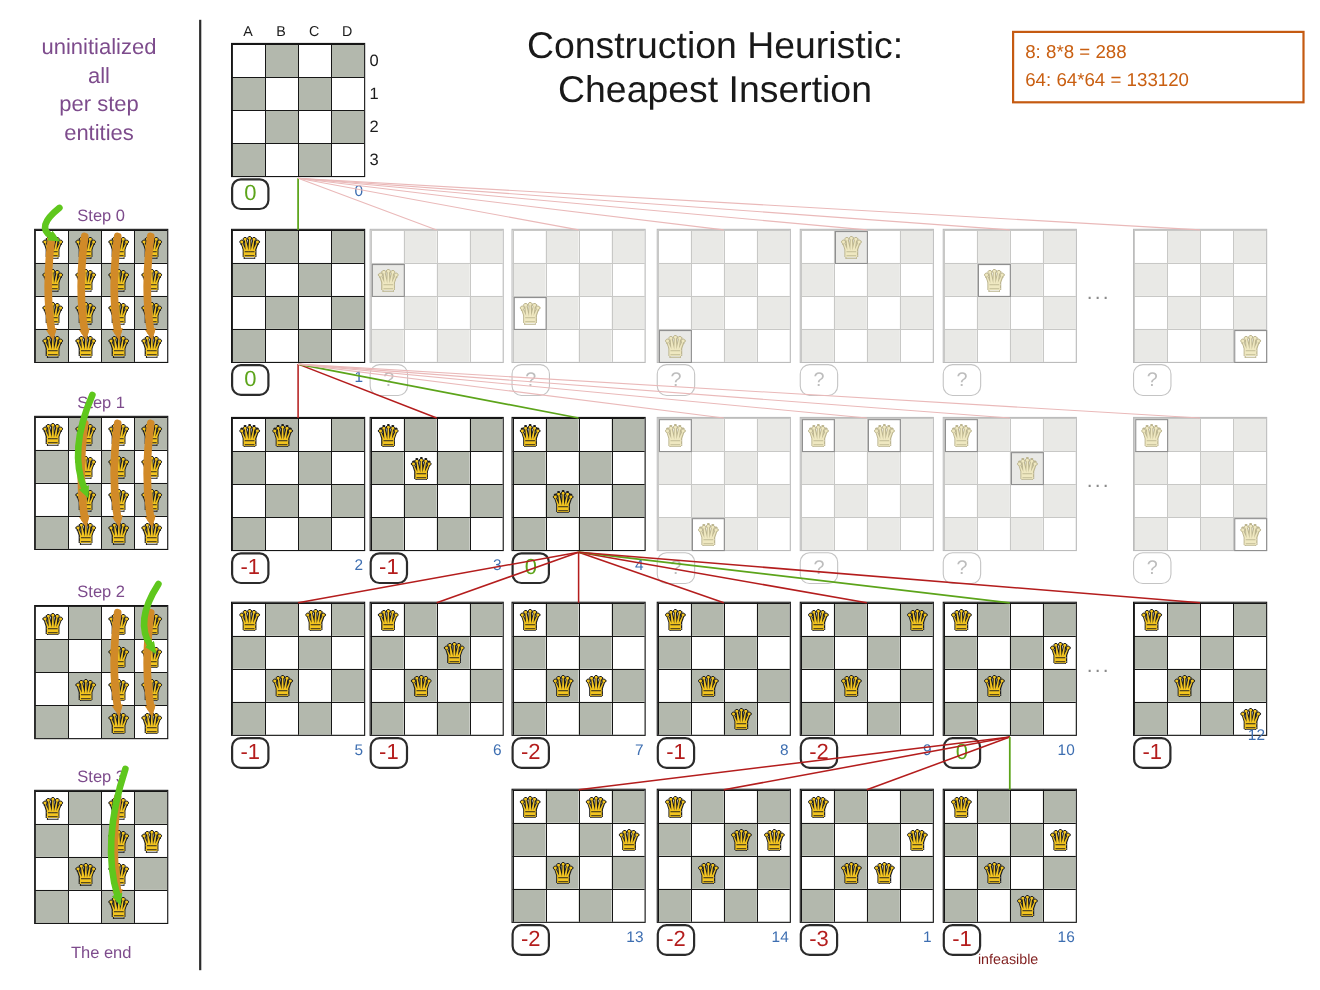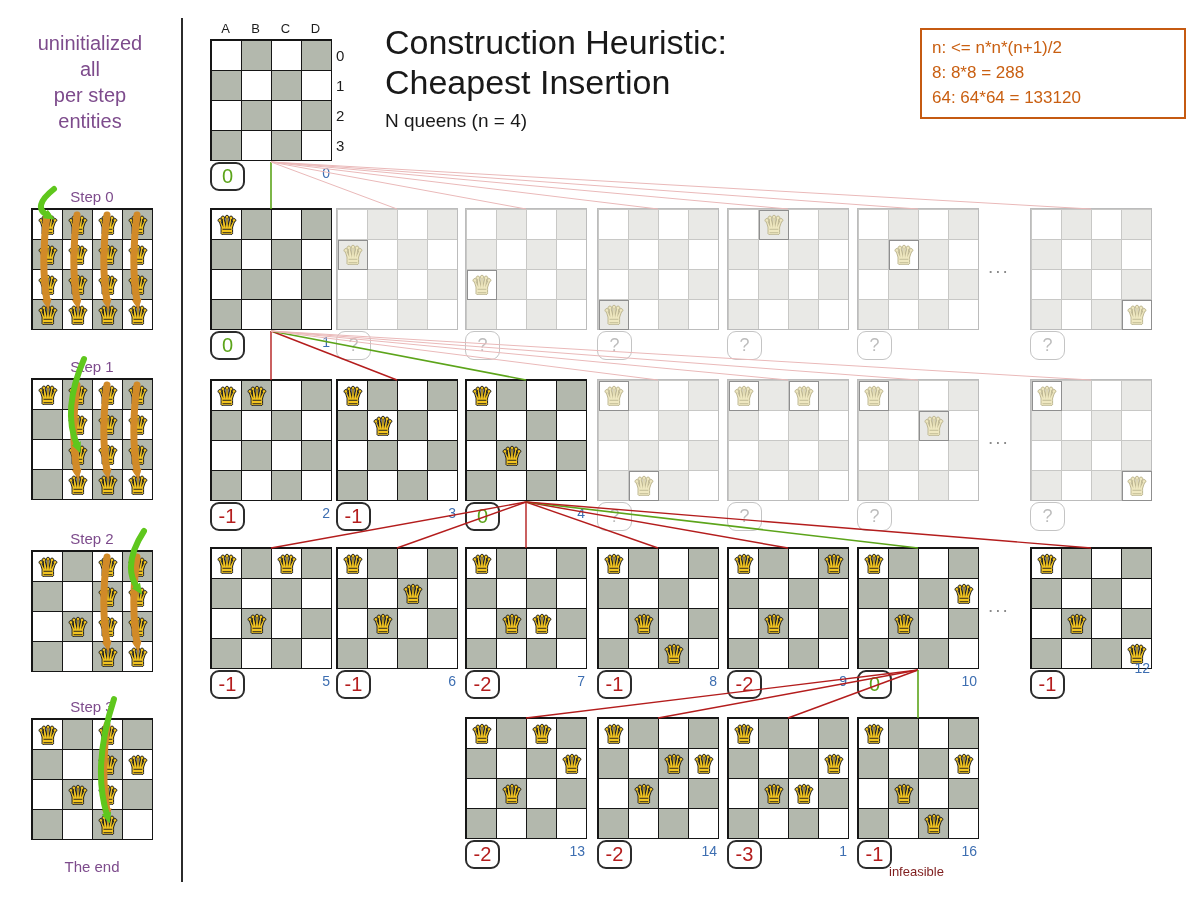--- a/index.html
+++ b/index.html
@@ -4,21 +4,21 @@
 <style>
   html,body{margin:0;padding:0;background:#fff;}
   #canvas{position:relative;width:1200px;height:900px;background:#fff;overflow:hidden;
           font-family:"Liberation Sans",sans-serif;}
   .abs{position:absolute;}
 
   
   #sidebar-caption{left:6px;top:30px;width:168px;text-align:center;
     font-size:20px;line-height:26px;color:#7d4b8c;}
   #divider{left:181px;top:18px;width:2px;height:864px;background:#2b2b2b;}
-  #title-block{left:385px;top:22px;width:530px;color:#191919;}
+  #title-block{left:385px;top:22px;width:530px;text-align:center;color:#191919;}
   #title-block .tl{font-size:34px;line-height:40px;}
   #subtitle{margin-top:8px;font-size:19px;color:#191919;}
   #info-box{left:920px;top:28px;width:244px;border:2px solid #c55a11;background:#fff;
     padding:5px 8px 7px 10px;color:#c95f11;font-size:17px;line-height:25px;}
   #info-box .indent{padding-left:62px;}
 
   
   .board{position:absolute;width:122px;height:122px;box-sizing:border-box;
     border:1px solid #161616;
     background-image:
@@ -63,25 +63,23 @@
     <div>all</div>
     <div>per step</div>
     <div>entities</div>
   </div>
 
   <div id="divider" class="abs"></div>
 
   <div id="title-block" class="abs">
     <div class="tl">Construction Heuristic:</div>
     <div class="tl">Cheapest Insertion</div>
-    <div id="subtitle">N queens (n = 4)</div>
   </div>
 
   <div id="info-box" class="abs">
-    <div>n: &lt;= n*n*(n+1)/2</div>
     <div>8: 8*8 = 288</div>
     <div>64: 64*64 = 133120</div>
   </div>
 
   <div id="the-end" class="abs">The end</div>
 
   <svg width="0" height="0">
     <defs>
       <marker id="ah-o" markerUnits="userSpaceOnUse" markerWidth="16" markerHeight="16" refX="2" refY="5" orient="auto">
         <path d="M0,0 L11,5 L0,10 z" fill="#d18a28"></path>

